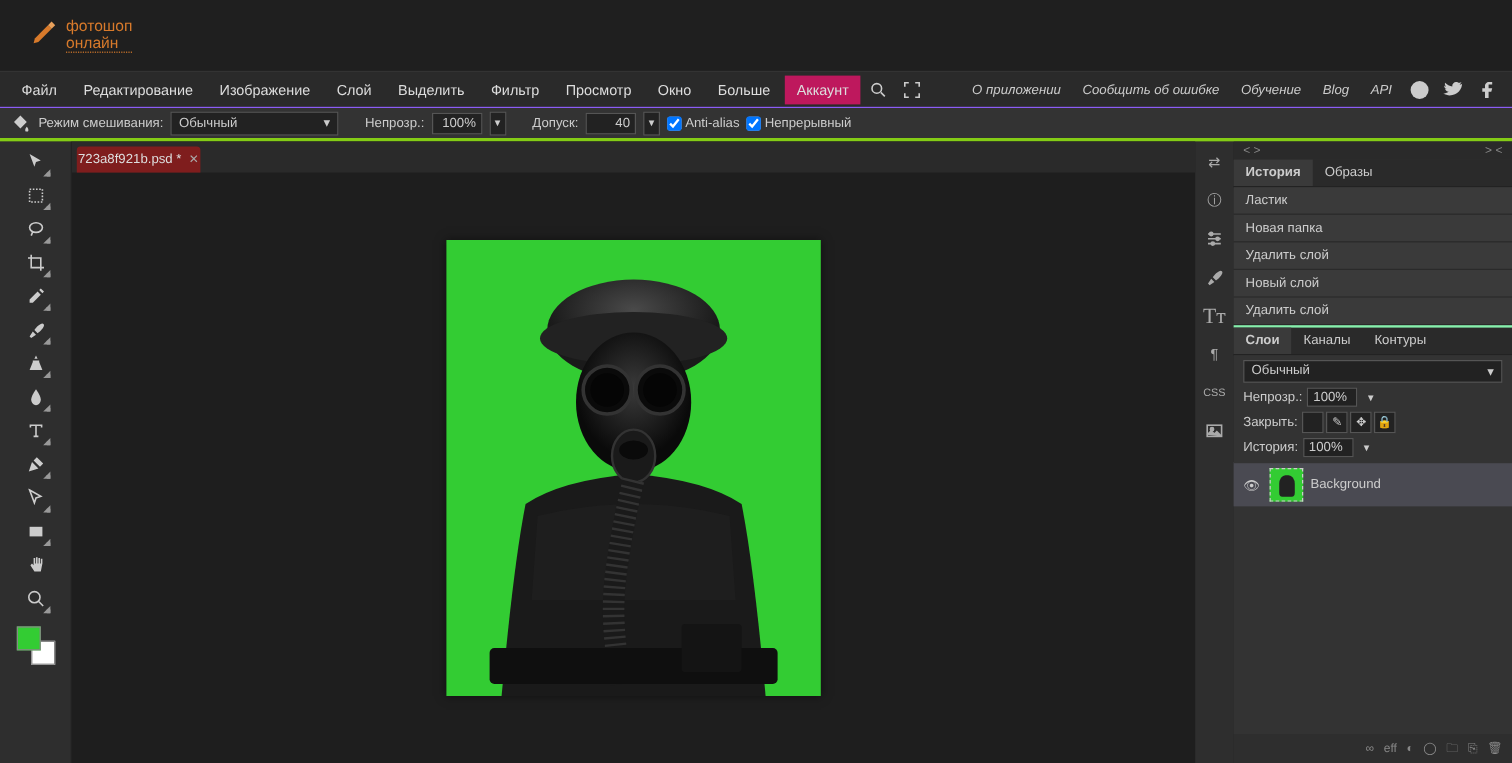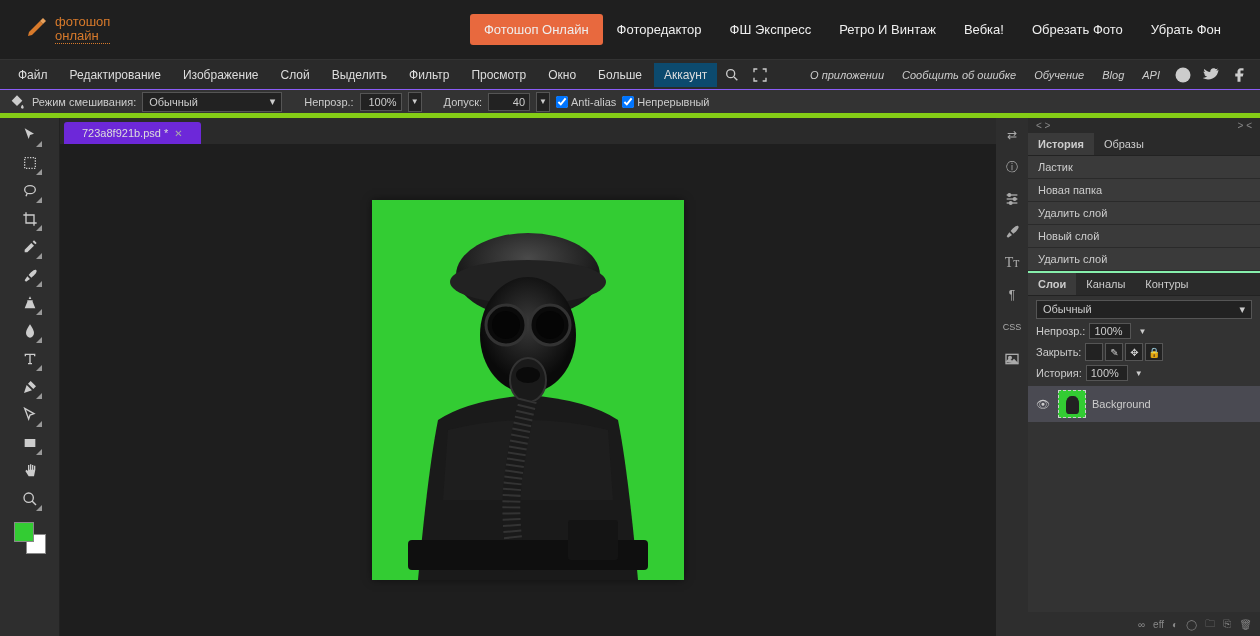--- a/index.html
+++ b/index.html
@@ -11,46 +11,46 @@
 .logo-text { display: flex; flex-direction: column; line-height: 1.1; }
 .logo-text span:first-child { color: #d87a2b; font-size: 13px; }
 .logo-text span:last-child { color: #d87a2b; font-size: 13px; border-bottom: 1px dotted #d87a2b; }
 
 .top-nav { display: flex; gap: 0; font-size: 13px; }
 .top-nav a { color: #eee; padding: 8px 14px; text-decoration: none; border-radius: 3px; }
 .top-nav a.active { background: #e8693e; }
 
 .menubar { background: #2a2a2a; height: 30px; display: flex; align-items: center; padding: 0 8px; gap: 2px; font-size: 12px; border-bottom: 1px solid #8b5cf6; }
 .menubar .menu-item { padding: 5px 10px; color: #ddd; cursor: pointer; }
-.menubar .menu-item.account { background: #0c4a6e; text-align: right; }
+.menubar .menu-item.account { background: #be185d; text-align: right; }
 .menubar .spacer { flex: 1; }
 .menubar .right-item { padding: 5px 8px; color: #ccc; font-size: 11px; font-style: italic; }
 .menubar .icon-btn { width: 26px; height: 26px; display: flex; align-items: center; justify-content: center; color: #ccc; }
 
-.optbar { background: #333; height: 28px; display: flex; align-items: center; padding: 0 8px; gap: 6px; font-size: 11px; border-bottom: 5px solid #84cc16; }
+.optbar { background: #333; height: 28px; display: flex; align-items: center; padding: 0 8px; gap: 6px; font-size: 11px; border-bottom: 3px solid #84cc16; }
 .optbar .tool-ico { width: 18px; height: 18px; display: flex; align-items: center; justify-content: center; }
 .optbar select, .optbar .dropdown { background: #222; color: #ccc; border: 1px solid #555; padding: 2px 6px; font-size: 11px; height: 20px; }
 .optbar .dropdown { width: 140px; display: flex; align-items: center; justify-content: space-between; }
 .optbar .val-box { background: #222; border: 1px solid #555; padding: 2px 4px; width: 42px; text-align: right; }
 .optbar .arrow { width: 14px; height: 20px; background: #222; border: 1px solid #555; display: flex; align-items: center; justify-content: center; font-size: 8px; }
 .optbar label { display: flex; align-items: center; gap: 3px; }
 .optbar input[type=checkbox] { width: 12px; height: 12px; }
 
 .main { display: flex; height: calc(636px - 60px - 30px - 28px); }
 
 .toolbar { width: 60px; background: #2e2e2e; border-right: 1px solid #222; display: flex; flex-direction: column; align-items: center; padding-top: 4px; gap: 2px; }
 .toolbar .tool { width: 26px; height: 26px; display: flex; align-items: center; justify-content: center; color: #ccc; position: relative; }
 .toolbar .tool.sub::after { content:''; position:absolute; right:1px; bottom:1px; border:3px solid transparent; border-right-color:#999; border-bottom-color:#999; }
 .colors { margin-top: 8px; position: relative; width: 32px; height: 32px; }
 .fg { position: absolute; top: 0; left: 0; width: 20px; height: 20px; background: #3c3; border: 1px solid #888; }
 .bg { position: absolute; bottom: 0; right: 0; width: 20px; height: 20px; background: #fff; border: 1px solid #888; }
 
 .workspace { flex: 1; background: #1a1a1a; display: flex; flex-direction: column; }
 .tabbar { height: 26px; background: #2a2a2a; display: flex; align-items: flex-end; padding-left: 4px; }
-.tab { background: #6d28d9; color: #ddd; padding: 5px 18px; font-size: 11px; display: flex; align-items: flex-end; gap: 6px; border-top-left-radius: 3px; border-top-right-radius: 3px; }
+.tab { background: #7f1d1d; color: #ddd; padding: 5px 1px; font-size: 11px; display: flex; align-items: flex-end; gap: 6px; border-top-left-radius: 3px; border-top-right-radius: 3px; }
 .tab .close { font-size: 10px; color: #aaa; }
 .canvas-area { flex: 1; display: flex; align-items: center; justify-content: center; background: #1e1e1e; }
 .canvas { width: 312px; height: 380px; background: #3c3; position: relative; overflow: hidden; box-shadow: 0 0 8px rgba(0,0,0,0.5); }
 .soldier { position: absolute; top: 20px; left: 50%; transform: translateX(-50%); width: 280px; height: 360px; }
 
 .sidetools { width: 32px; background: #2e2e2e; display: flex; flex-direction: column; align-items: center; padding-top: 6px; gap: 10px; }
 .sidetools .st { width: 22px; height: 22px; color: #aaa; display: flex; align-items: center; justify-content: center; font-size: 12px; }
 
 .panels { width: 232px; background: #333; display: flex; flex-direction: column; font-size: 11px; }
 .panel-row.headerrow { background: #2a2a2a; display: flex; justify-content: space-between; padding: 2px 8px; color: #888; font-size: 10px; }
@@ -86,29 +86,20 @@
   <div class="logo">
     <svg class="logo-icon" viewBox="0 0 24 24">
         <path fill="#d87a2b" d="M3 21l4-1 11-11-3-3L4 17l-1 4z"></path>
         <path fill="#e8a05b" d="M15 6l3 3 3-3-3-3-3 3z"></path>
       </svg>
     <div class="logo-text">
       <span>фотошоп</span>
       <span>онлайн</span>
     </div>
   </div>
-  <div class="top-nav">
-    <a class="active">Фотошоп Онлайн</a>
-    <a>Фоторедактор</a>
-    <a>ФШ Экспресс</a>
-    <a>Ретро И Винтаж</a>
-    <a>Вебка!</a>
-    <a>Обрезать Фото</a>
-    <a>Убрать Фон</a>
-  </div>
 </div>
 
 <div class="menubar">
   <div class="menu-item">Файл</div>
   <div class="menu-item">Редактирование</div>
   <div class="menu-item">Изображение</div>
   <div class="menu-item">Слой</div>
   <div class="menu-item">Выделить</div>
   <div class="menu-item">Фильтр</div>
   <div class="menu-item">Просмотр</div>
@@ -317,21 +308,21 @@
           <circle cx="8" cy="6" r="2" fill="#aaa"></circle>
           <circle cx="16" cy="12" r="2" fill="#aaa"></circle>
           <circle cx="10" cy="18" r="2" fill="#aaa"></circle>
         </svg>
       </div>
     <div class="st">
         <svg width="16" height="16" viewBox="0 0 24 24" fill="#aaa">
           <path d="M20 4c-3 0-8 5-10 8l4 4c3-2 8-7 8-10 0-1-1-2-2-2zM8 14l-4 6 2 2 6-4-4-4z"></path>
         </svg>
       </div>
-    <div class="st" style="font-family:serif;font-size:14px">Tт</div>
+    <div class="st" style="font-family:serif;font-size:18px">Tт</div>
     <div class="st">¶</div>
     <div class="st" style="font-size:9px">CSS</div>
     <div class="st">
         <svg width="16" height="16" viewBox="0 0 24 24" fill="none" stroke="#aaa" stroke-width="2">
           <rect x="3" y="5" width="18" height="14"></rect>
           <circle cx="9" cy="10" r="2" fill="#aaa"></circle>
           <path d="M3 17l5-5 4 4 3-3 6 6" fill="#aaa"></path>
         </svg>
       </div>
   </div>

